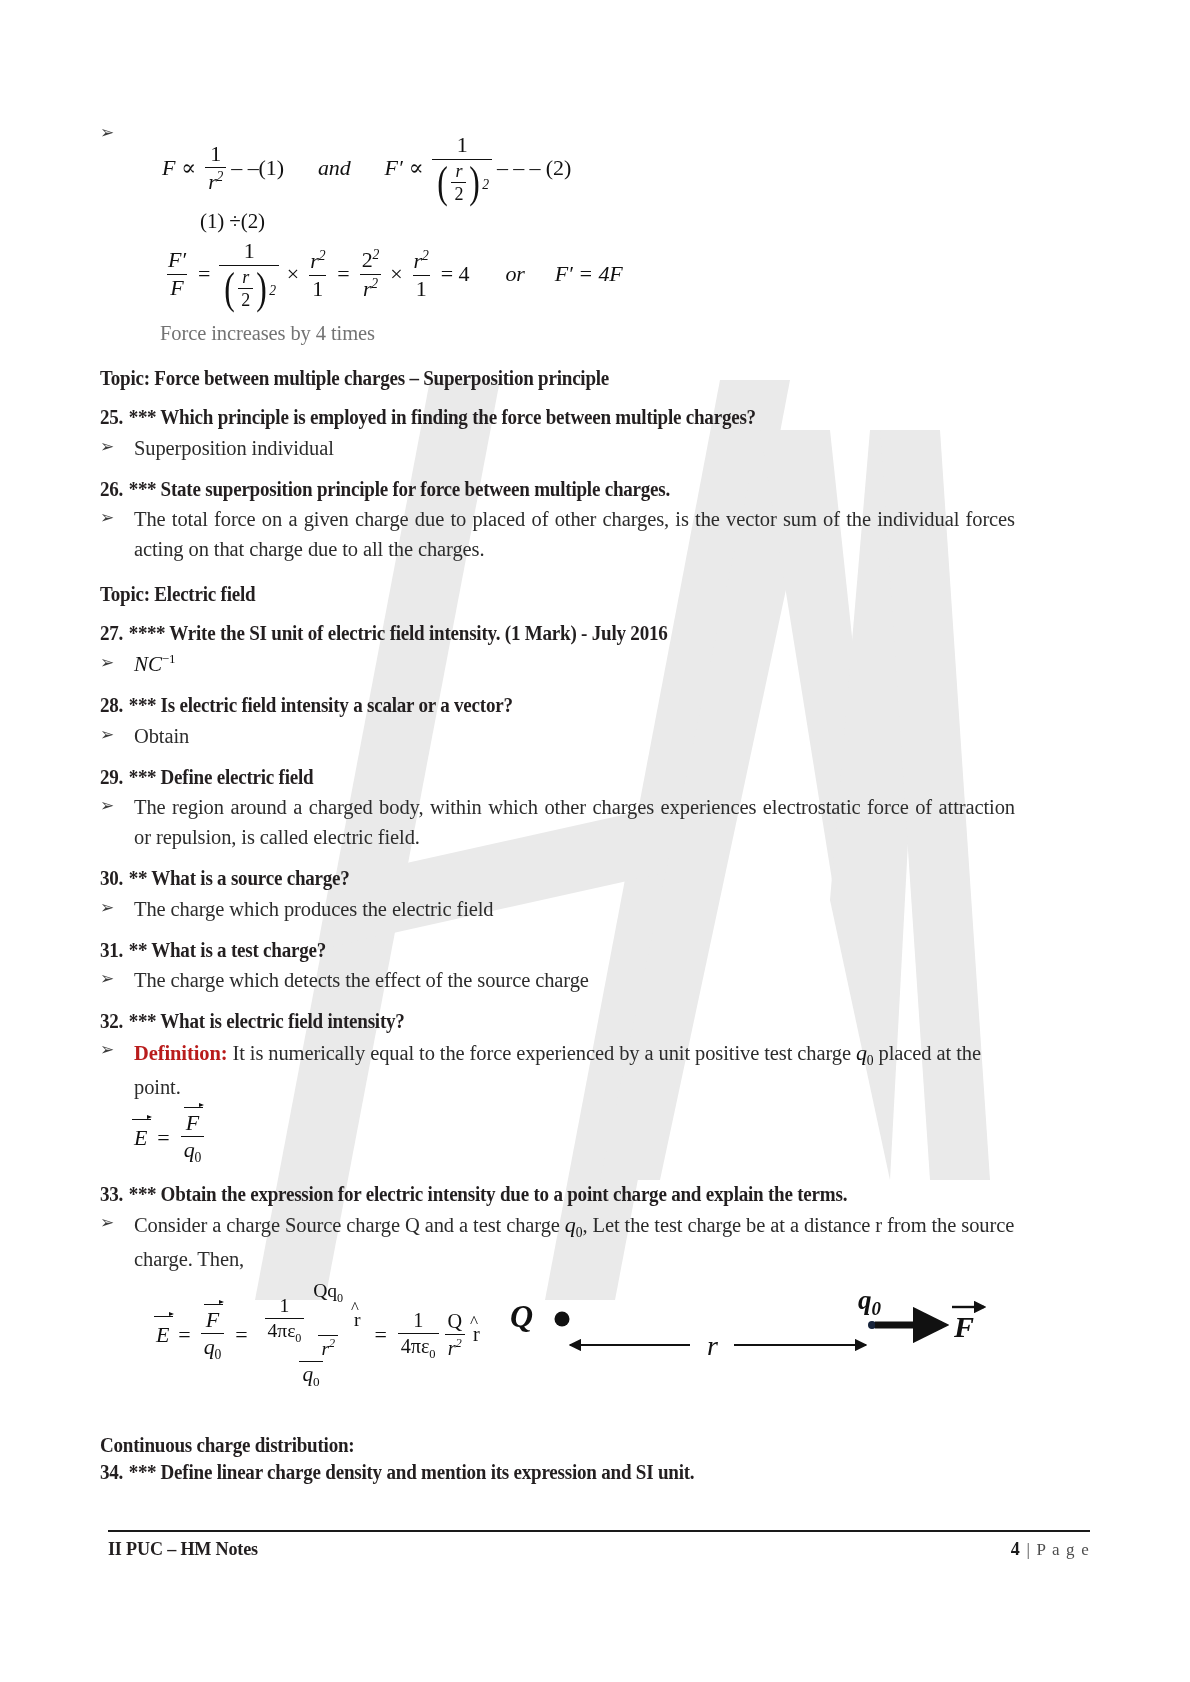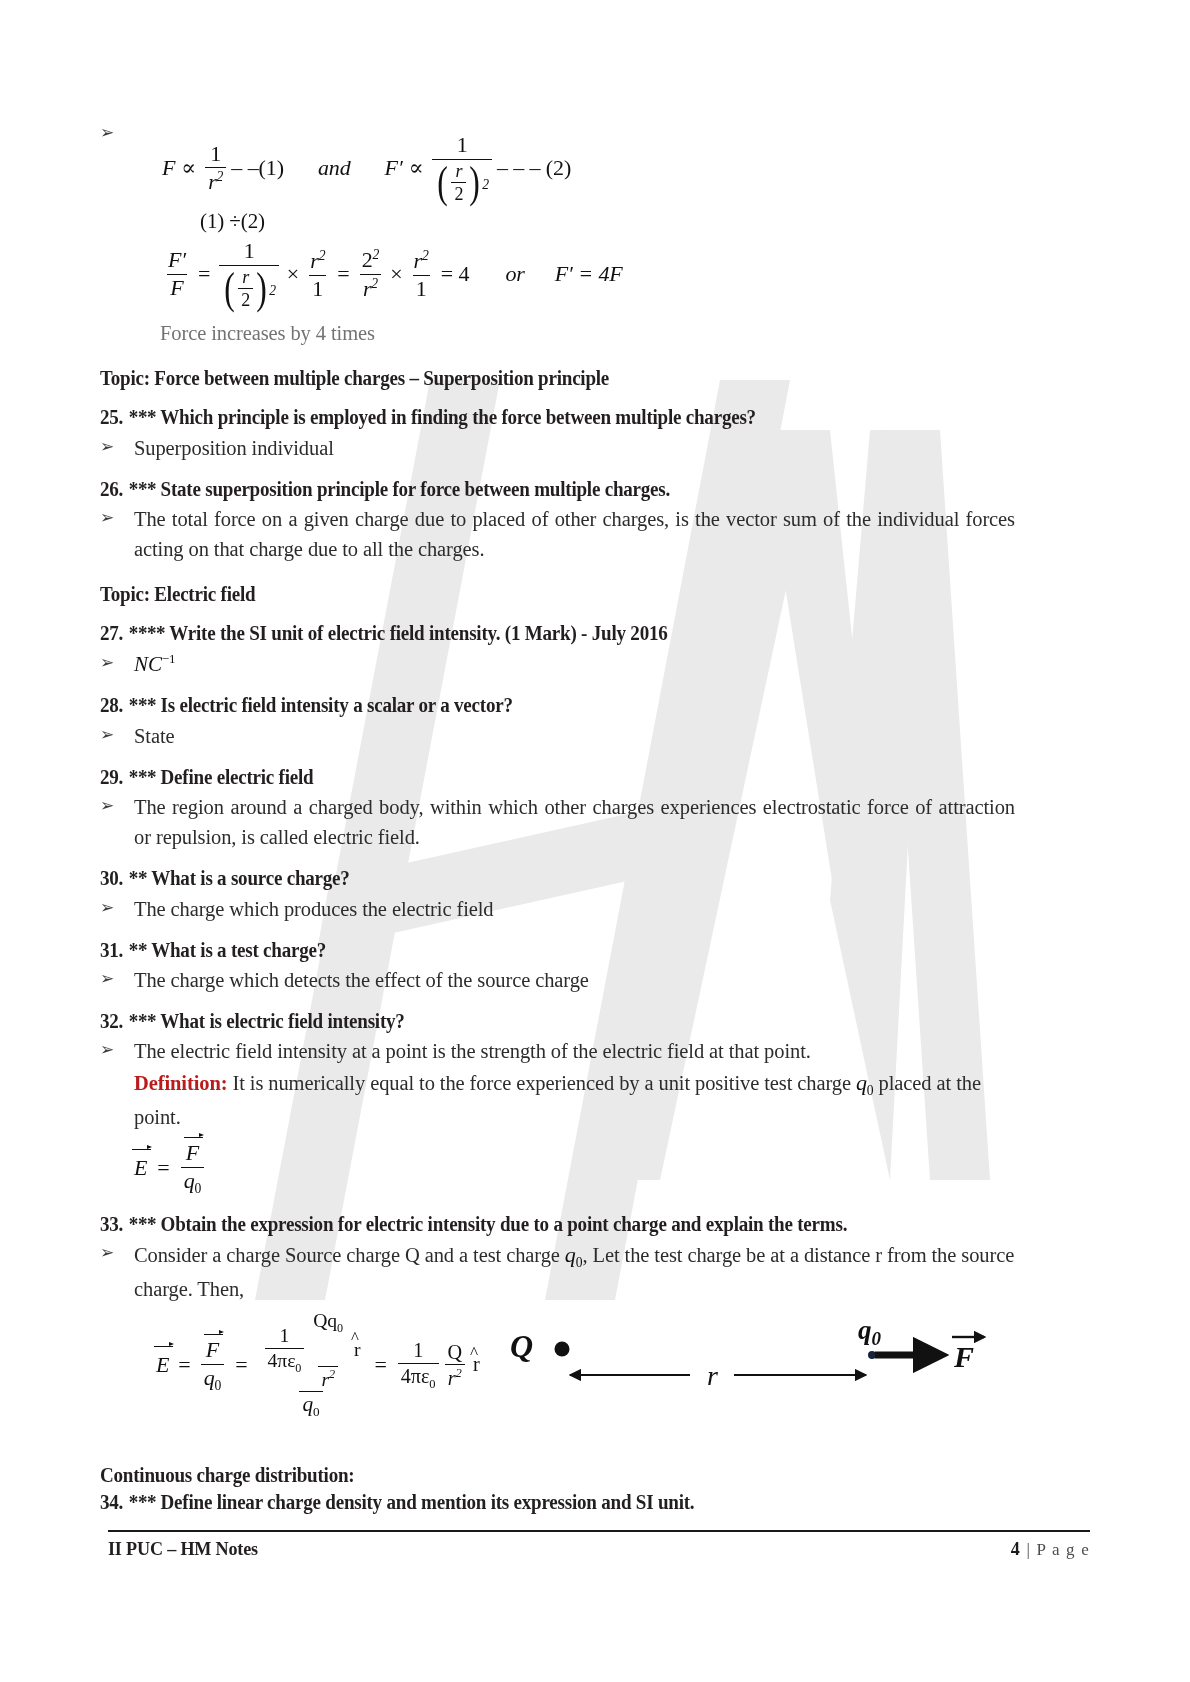--- a/index.html
+++ b/index.html
@@ -327,21 +327,21 @@
         <span class="mi">N</span><span class="mi">C</span><sup class="e" style="font-style:normal;">−1</sup>
       </div>
     </div>
 
     <div class="q">
       <span class="qnum">28.</span><span class="stars">***</span>
       <span>Is electric field intensity a scalar or a vector?</span>
     </div>
     <div class="bullet-row">
       <div class="arrow">➢</div>
-      <div class="ans">State</div>
+      <div class="ans">Obtain</div>
     </div>
 
     <div class="q">
       <span class="qnum">29.</span><span class="stars">***</span>
       <span>Define electric field</span>
     </div>
     <div class="bullet-row">
       <div class="arrow">➢</div>
       <div class="ans justify">The region around a charged body, within which other charges experiences electrostatic force of attraction or repulsion, is called electric field.</div>
     </div>
@@ -364,21 +364,20 @@
       <div class="ans">The charge which detects the effect of the source charge</div>
     </div>
 
     <div class="q">
       <span class="qnum">32.</span><span class="stars">***</span>
       <span>What is electric field intensity?</span>
     </div>
     <div class="bullet-row">
       <div class="arrow">➢</div>
       <div class="ans">
-        <div>The electric field intensity at a point is the strength of the electric field at that point.</div>
         <div class="justify" style="margin-top:1px;">
           <b>Definition:</b>
           It is numerically equal to the force experienced by a unit positive test charge
           <span class="math"><span class="mi">q</span><sub class="e">0</sub></span>
           placed at the point.
         </div>
 
         <div class="eqrow math eq-block" style="margin-top:8px;">
           <span class="vec mi">E</span>
           <span class="mup" style="padding:0 8px 0 10px;">=</span>

